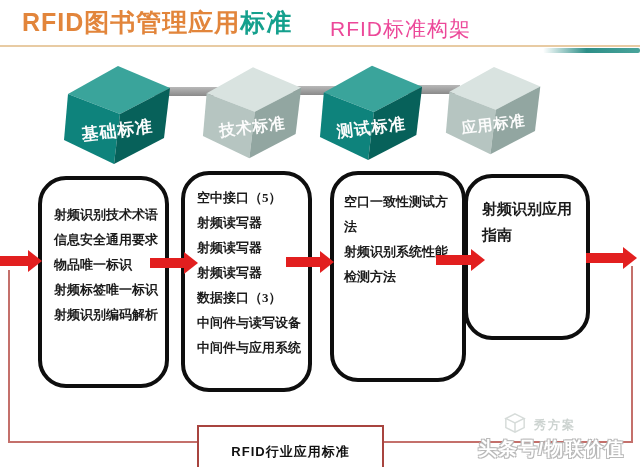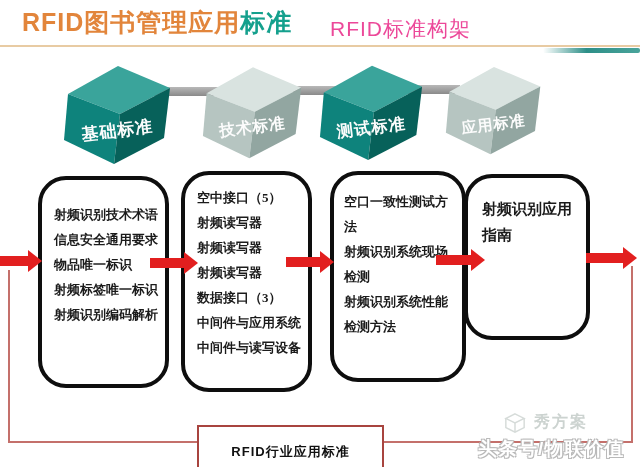--- a/index.html
+++ b/index.html
@@ -48,22 +48,22 @@
   
   .rline{position:absolute;background:#c4706b;z-index:2;}
   
   .bottom-box{
     position:absolute;left:197px;top:425px;width:187px;height:53px;background:#fff;
     border:2px solid #a8443f;box-sizing:border-box;z-index:4;
     display:flex;align-items:center;justify-content:center;
     font-size:13px;font-weight:bold;color:#111;letter-spacing:1px;white-space:nowrap;
   }
   
-  .wm-brand{position:absolute;left:504px;top:412px;z-index:6;display:flex;align-items:flex-start;
-    color:#ccd3d0;font-size:16px;font-weight:bold;letter-spacing:2px;}
+  .wm-brand{position:absolute;left:504px;top:412px;z-index:6;display:flex;align-items:flex-end;
+    color:#ccd3d0;font-size:12px;font-weight:bold;letter-spacing:2px;}
   .wm-brand svg{margin-right:8px;opacity:.8;}
   .wm-byline{
     position:absolute;left:478px;top:436px;z-index:6;font-size:19px;font-weight:bold;
     color:#ffffff;letter-spacing:1px;white-space:nowrap;
     text-shadow:-1px -1px 0 #b9b9b9,1px -1px 0 #b9b9b9,-1px 1px 0 #b9b9b9,1px 1px 0 #b9b9b9;
   }
 </style>
 </head>
 <body>
 
@@ -117,26 +117,25 @@
     <div class="item">物品唯一标识</div>
     <div class="item">射频标签唯一标识</div>
     <div class="item">射频识别编码解析</div>
   </div>
   <div class="stdbox box2">
     <div class="item">空中接口（5）</div>
     <div class="item">射频读写器</div>
     <div class="item">射频读写器</div>
     <div class="item">射频读写器</div>
     <div class="item">数据接口（3）</div>
+    <div class="item">中间件与读写设备</div>
     <div class="item">中间件与应用系统</div>
-    <div class="item">中间件与读写设备</div>
   </div>
   <div class="stdbox box3">
     <div class="item">空口一致性测试方法</div>
-    <div class="item">射频识别系统现场检测</div>
     <div class="item">射频识别系统性能检测方法</div>
   </div>
   <div class="stdbox box4">
     <div class="item">射频识别应用指南</div>
   </div>
 
   <div class="arrow" style="left:0;top:250px;width:42px;">
       <div class="body"></div>
       <div class="head"></div>
     </div>

